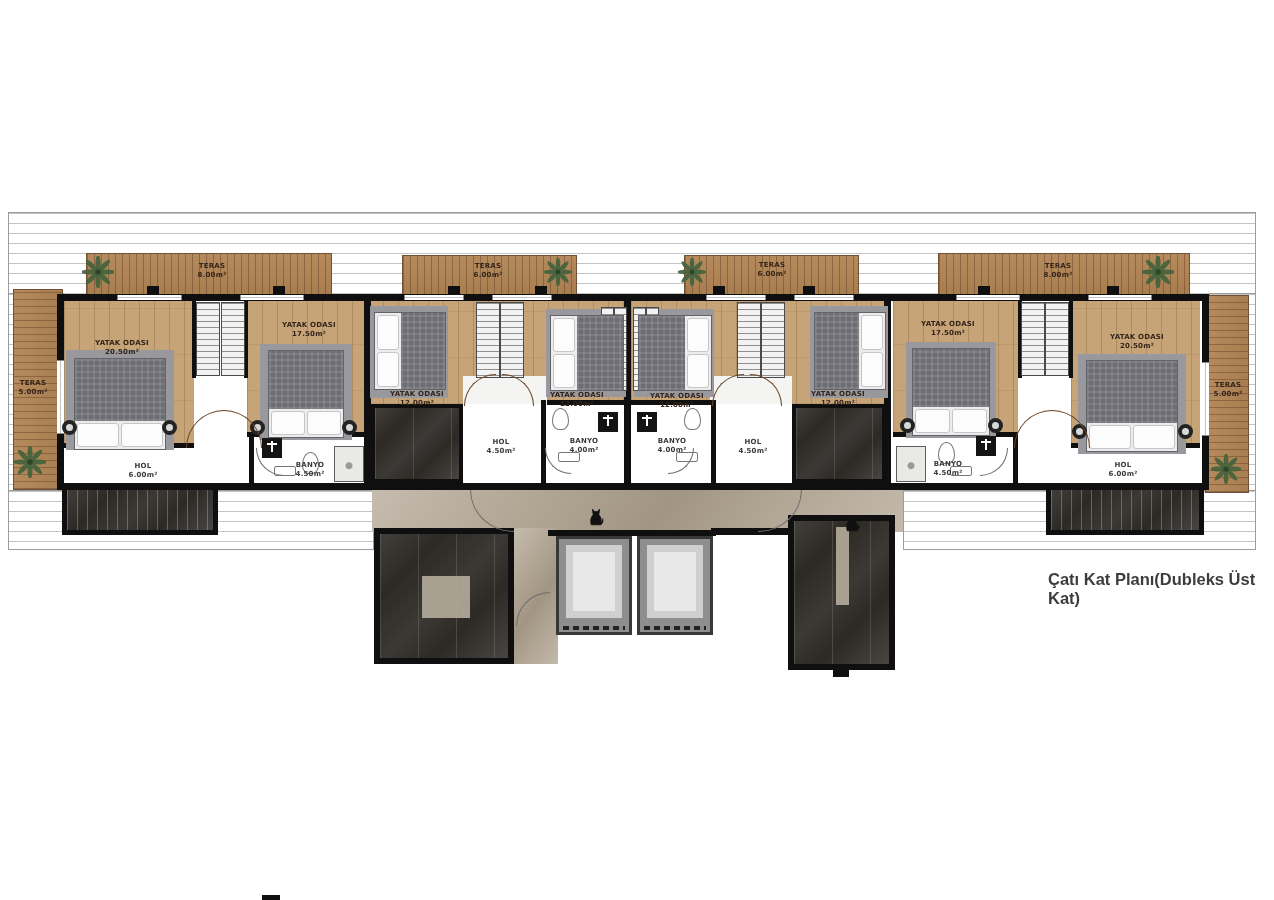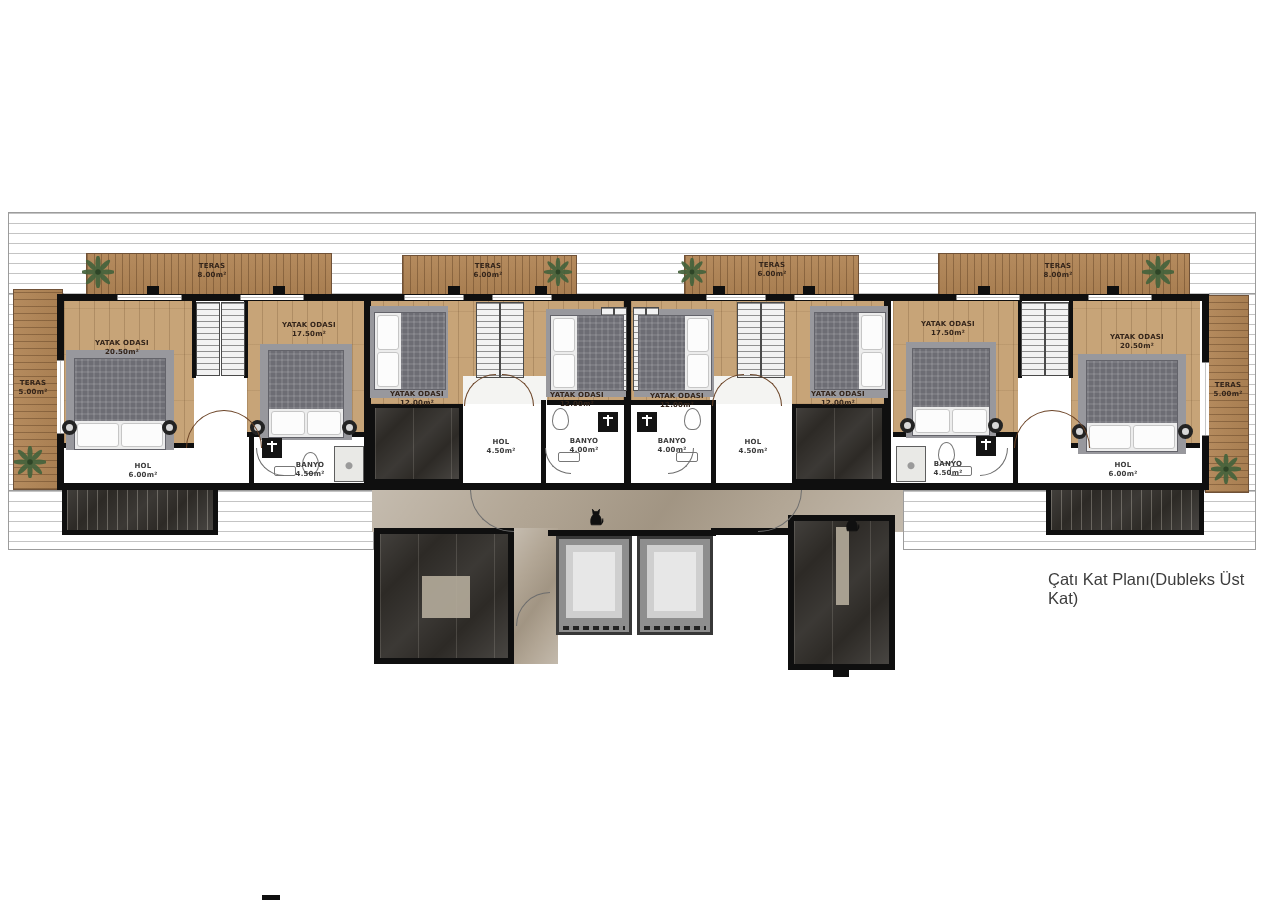--- a/index.html
+++ b/index.html
@@ -56,21 +56,21 @@
   .elev{background:#8e8e8e;border:3px solid #383838;z-index:14;box-sizing:border-box;}
   .elev .car{position:absolute;left:7px;right:7px;top:6px;bottom:14px;background:#cfcfcf;}
   .elev .car2{position:absolute;left:7px;right:7px;top:7px;bottom:7px;background:#e7e7e7;}
   .elev .sill{position:absolute;left:4px;right:4px;bottom:2px;height:4px;
        background:repeating-linear-gradient(90deg,#222 0 6px,#8a8a8a 6px 10px);}
   .lbl{position:absolute;transform:translate(-50%,-50%);display:flex;flex-direction:column;
        align-items:center;font-weight:bold;font-size:7px;line-height:1.3;letter-spacing:.2px;
        color:#33241a;text-align:center;white-space:nowrap;z-index:30;}
   .lbl.gray{color:#3a3a3a;}
   .caption{position:absolute;left:1048px;top:570px;font-family:"Liberation Sans",sans-serif;
-       font-size:16.5px;color:#3d3d3d;z-index:30;}
+       font-size:16.5px;color:#3d3d3d;z-index:30;font-weight:bold;}
   .plant{position:absolute;z-index:25;}
   .cat{position:absolute;z-index:25;}
 </style>
 </head>
 <body>
 
 <div class="canvas">
 
   <div class="abs stripes" style="left:8px;top:212px;width:1246px;height:81px"></div>
   <div class="abs stripes" style="left:8px;top:293px;width:54px;height:197px"></div>

